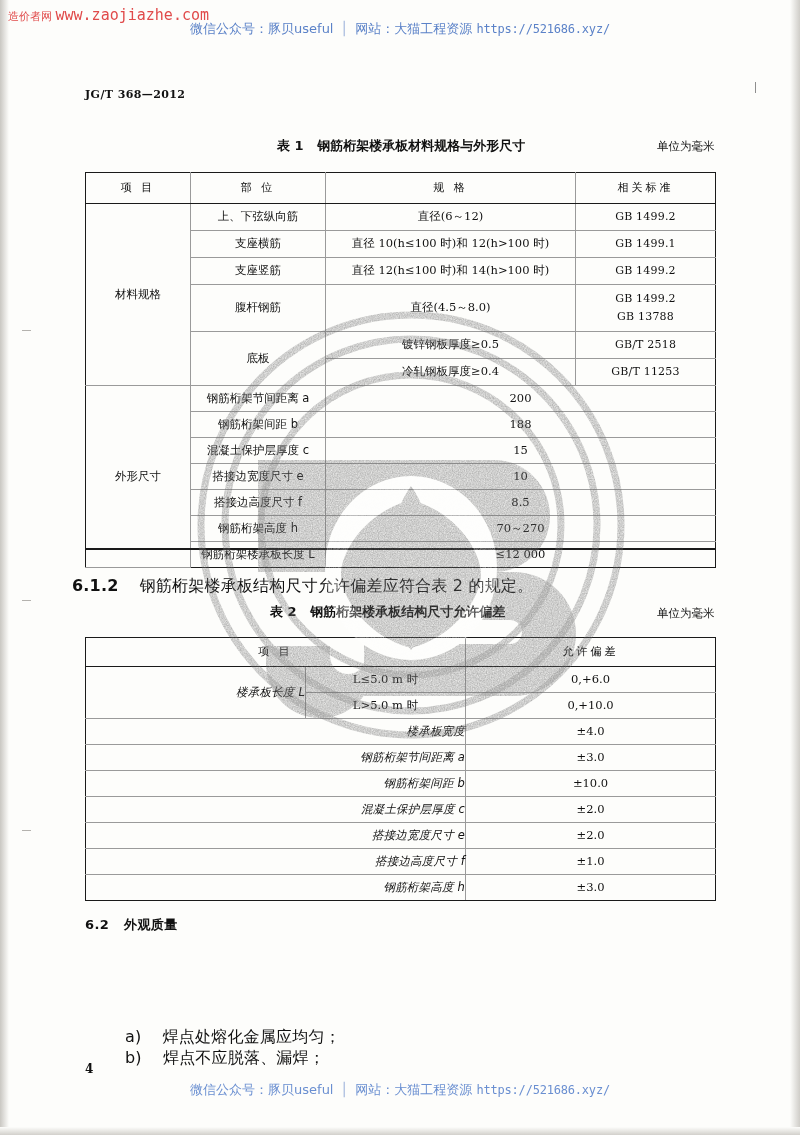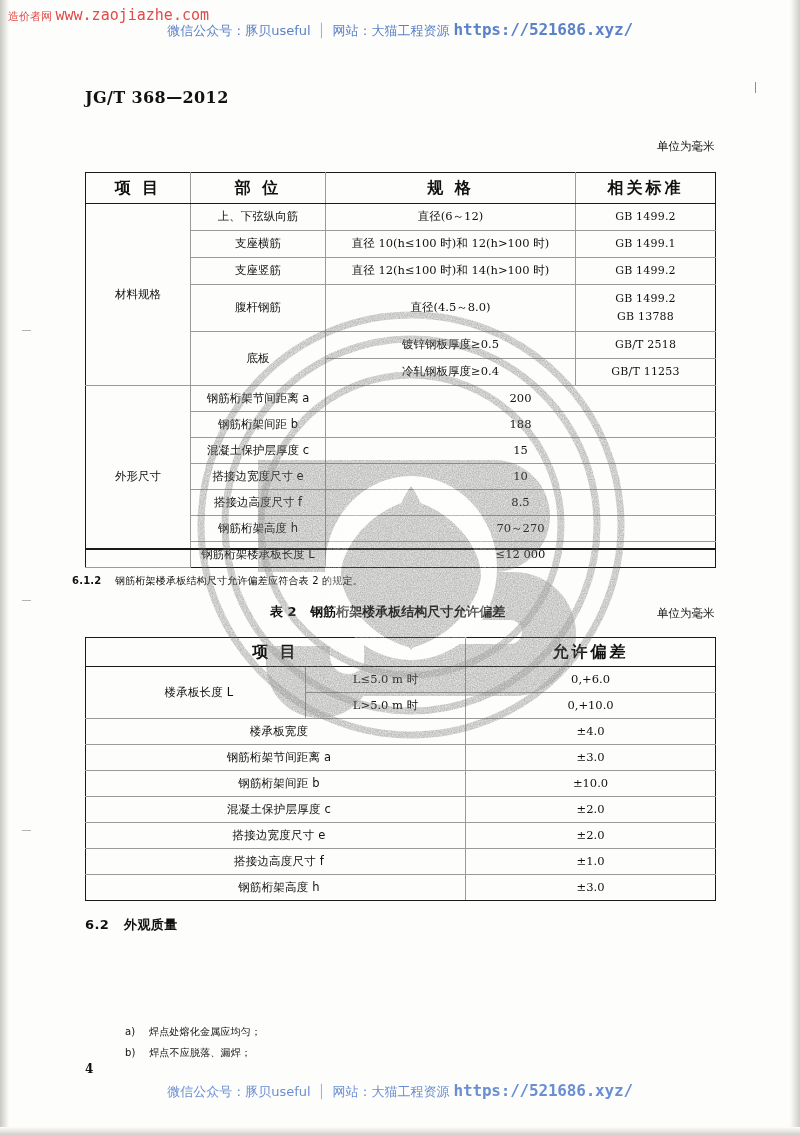--- a/index.html
+++ b/index.html
@@ -63,30 +63,29 @@
     color: #6a8fd1;
     white-space: nowrap;
   }
   .wm-blue-top .sep, .wm-blue-bottom .sep {
     display: inline-block;
     padding: 0 7px;
     color: #9ab0da;
   }
   .wm-blue-top .mono, .wm-blue-bottom .mono {
     font-family: "DejaVu Sans Mono", "Liberation Mono", monospace;
-    font-size: 16px;
+    font-size: 12px;
     letter-spacing: -0.2px;
-    font-weight: bold;
   }
 
   
   .std-no {
     position: absolute;
     left: 85px; top: 88px;
-    font-size: 16px;
+    font-size: 11px;
     font-weight: bold;
     letter-spacing: 0.4px;
     font-family: "DejaVu Serif", "Liberation Serif", serif;
   }
   .tick-right {
     position: absolute;
     right: 44px; top: 82px;
     width: 1px; height: 11px;
     background: #8e8e8e;
   }
@@ -122,37 +121,38 @@
     vertical-align: middle;
     font-weight: normal;
     line-height: 1.15;
     background: transparent;
   }
   table.doc .outer-top { border-top: 1.6px solid #1a1a1a; }
   table.doc .outer-bot { border-bottom: 1.6px solid #1a1a1a; }
   table.doc .outer-l { border-left: 1.5px solid #1a1a1a; }
   table.doc .outer-r { border-right: 1.5px solid #1a1a1a; }
   table.doc .hdr {
-    font-weight: bold;
+    font-weight: normal;
     letter-spacing: 3px;
-    font-size: 16px;
+    font-size: 11px;
     border-bottom: 1.4px solid #1a1a1a;
   }
   table.doc .left {
-    text-align: center;
+    text-align: right;
     padding-left: 7px;
     letter-spacing: 0.2px;
+    font-style: italic;
   }
   .spec { font-family: "DejaVu Serif","Liberation Serif",serif; }
   .gb { font-family: "DejaVu Serif","Liberation Serif",serif; font-size: 11px; letter-spacing: 0.2px;}
 
   
   .para {
     position: absolute;
-    font-size: 10px;
+    font-size: 16px;
     line-height: 1.62;
     letter-spacing: 0.2px;
   }
   .para .num { font-family: "DejaVu Sans","Liberation Sans",sans-serif; font-weight: bold; }
   .sec-head {
     position: absolute;
     font-size: 13px;
     font-weight: bold;
     letter-spacing: 0.4px;
   }
@@ -194,20 +194,24 @@
     <span>微信公众号：</span><span>豚贝useful</span><span class="sep">│</span><span>网站：</span><span>大猫工程资源</span>
     <span class="mono">https://521686.xyz/</span>
   </div>
 
   <div class="std-no">JG/T 368—2012</div>
   <div class="tick-right"></div>
   <div class="tick-left-a"></div>
   <div class="tick-left-b"></div>
   <div class="tick-left-c"></div>
 
+  <div class="tbl-caption" style="left:277px; top:137px;">
+    <span>表 1</span>
+    &nbsp;&nbsp;<span>钢筋桁架楼承板材料规格与外形尺寸</span>
+  </div>
   <div class="tbl-unit" style="left:657px; top:139px;">单位为毫米</div>
 
   <table class="doc" id="t1" style="left:85px; top:172px; width:630px;">
     <colgroup>
       <col style="width:105px">
         <col style="width:135px">
         <col style="width:250px">
         <col style="width:140px">
     </colgroup>
     <tbody>

